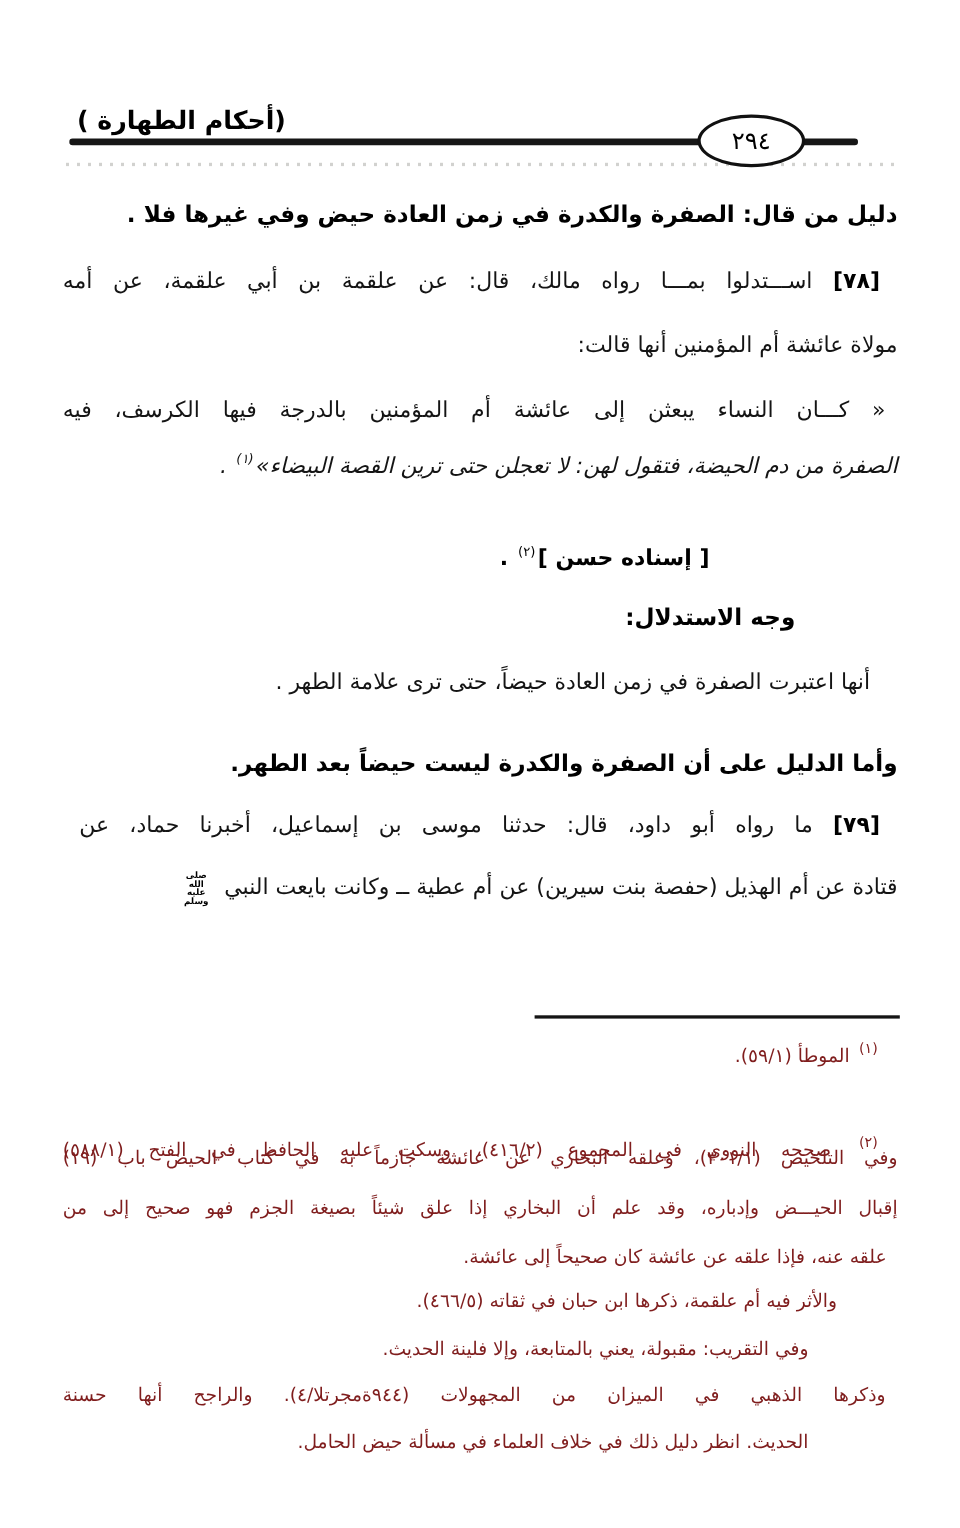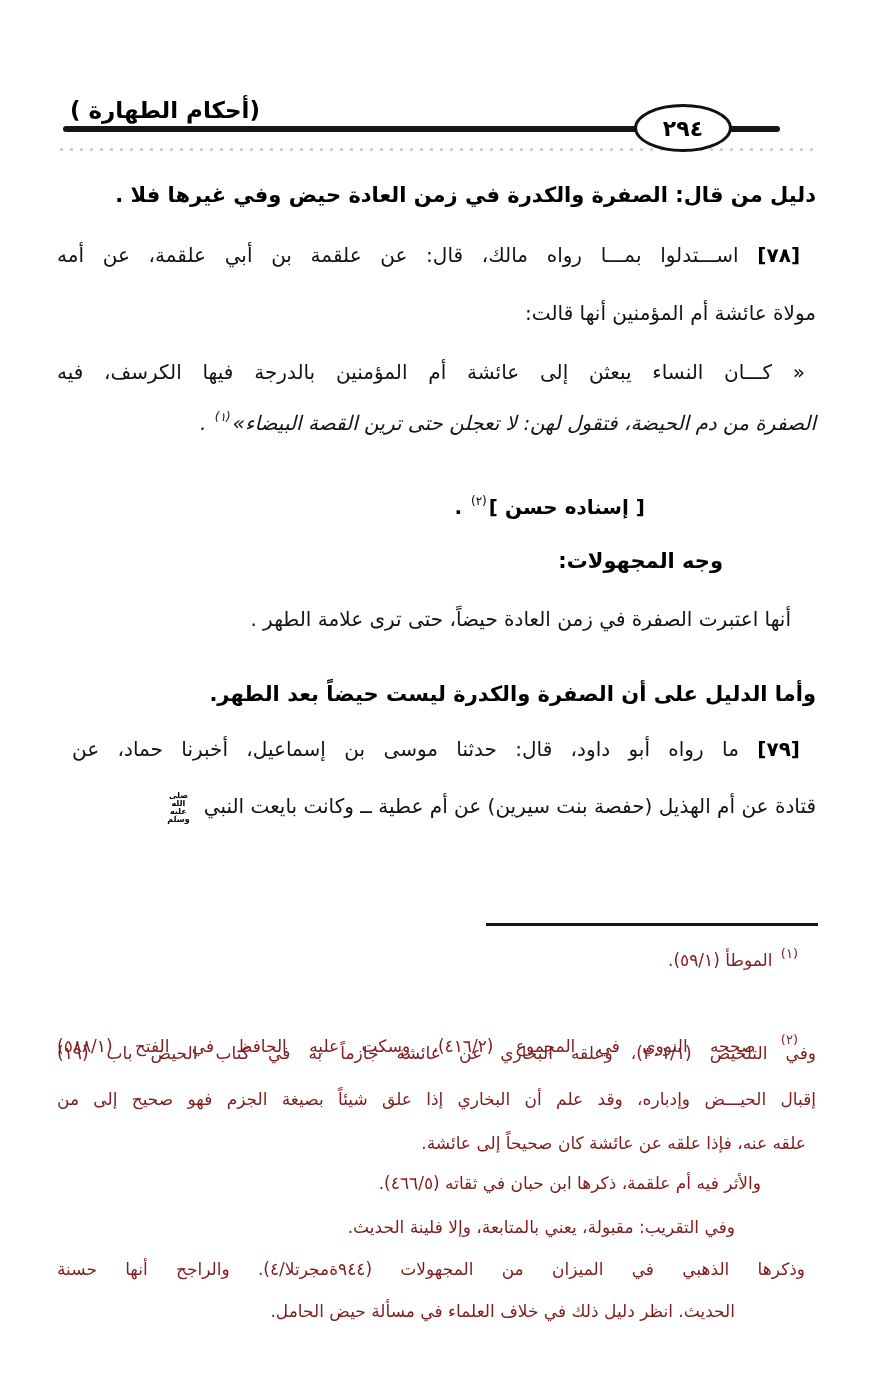--- a/index.html
+++ b/index.html
@@ -26,21 +26,21 @@
   .header-rule-noise{
     position:absolute;left:60px;top:148px;width:756px;height:3px;
     background:repeating-linear-gradient(90deg,#9a9a94 0 3px,transparent 3px 10px);
     opacity:.45;
   }
   .page-number-oval{
     position:absolute;left:634px;top:104px;
     width:92px;height:42px;
     background:#fff;border:3px solid #111;border-radius:50%;
     display:flex;align-items:center;justify-content:center;
-    font-size:22px;font-weight:700;color:#000;letter-spacing:3px;
+    font-size:22px;font-weight:400;color:#000;letter-spacing:3px;
     z-index:2;
   }
   
   .line{
     position:absolute;
     font-size:20px;line-height:30px;
     white-space:nowrap;
   }
   .just{
     white-space:normal;
@@ -99,21 +99,21 @@
   <div class="line just" style="top:357px;right:68px;left:57px;">« كـــان النساء يبعثن إلى عائشة أم المؤمنين بالدرجة فيها الكرسف، فيه</div>
 
   <div class="line" style="top:408px;right:57px;font-style:italic;">
     <span>الصفرة من دم الحيضة، فتقول لهن: لا تعجلن حتى ترين القصة البيضاء»</span><span class="sup">(١)</span><span> .</span>
   </div>
 
   <div class="line bold" style="top:492px;right:228px;">
     <span>[ إسناده حسن ]</span><span class="sup">(٢)</span><span> .</span>
   </div>
 
-  <div class="line bold h-main" style="top:546px;right:150px;">وجه المجهولات:</div>
+  <div class="line bold h-main" style="top:546px;right:150px;">وجه الاستدلال:</div>
 
   <div class="line" style="top:604px;right:82px;">أنها اعتبرت الصفرة في زمن العادة حيضاً، حتى ترى علامة الطهر .</div>
 
   <div class="line bold h-main" style="top:679px;right:57px;">وأما الدليل على أن الصفرة والكدرة ليست حيضاً بعد الطهر.</div>
 
   <div class="line just" style="top:734px;right:73px;left:72px;">
     <span class="bold">[٧٩]</span>
     <span>ما رواه أبو داود، قال: حدثنا موسى بن إسماعيل، أخبرنا حماد، عن</span>
   </div>
 

